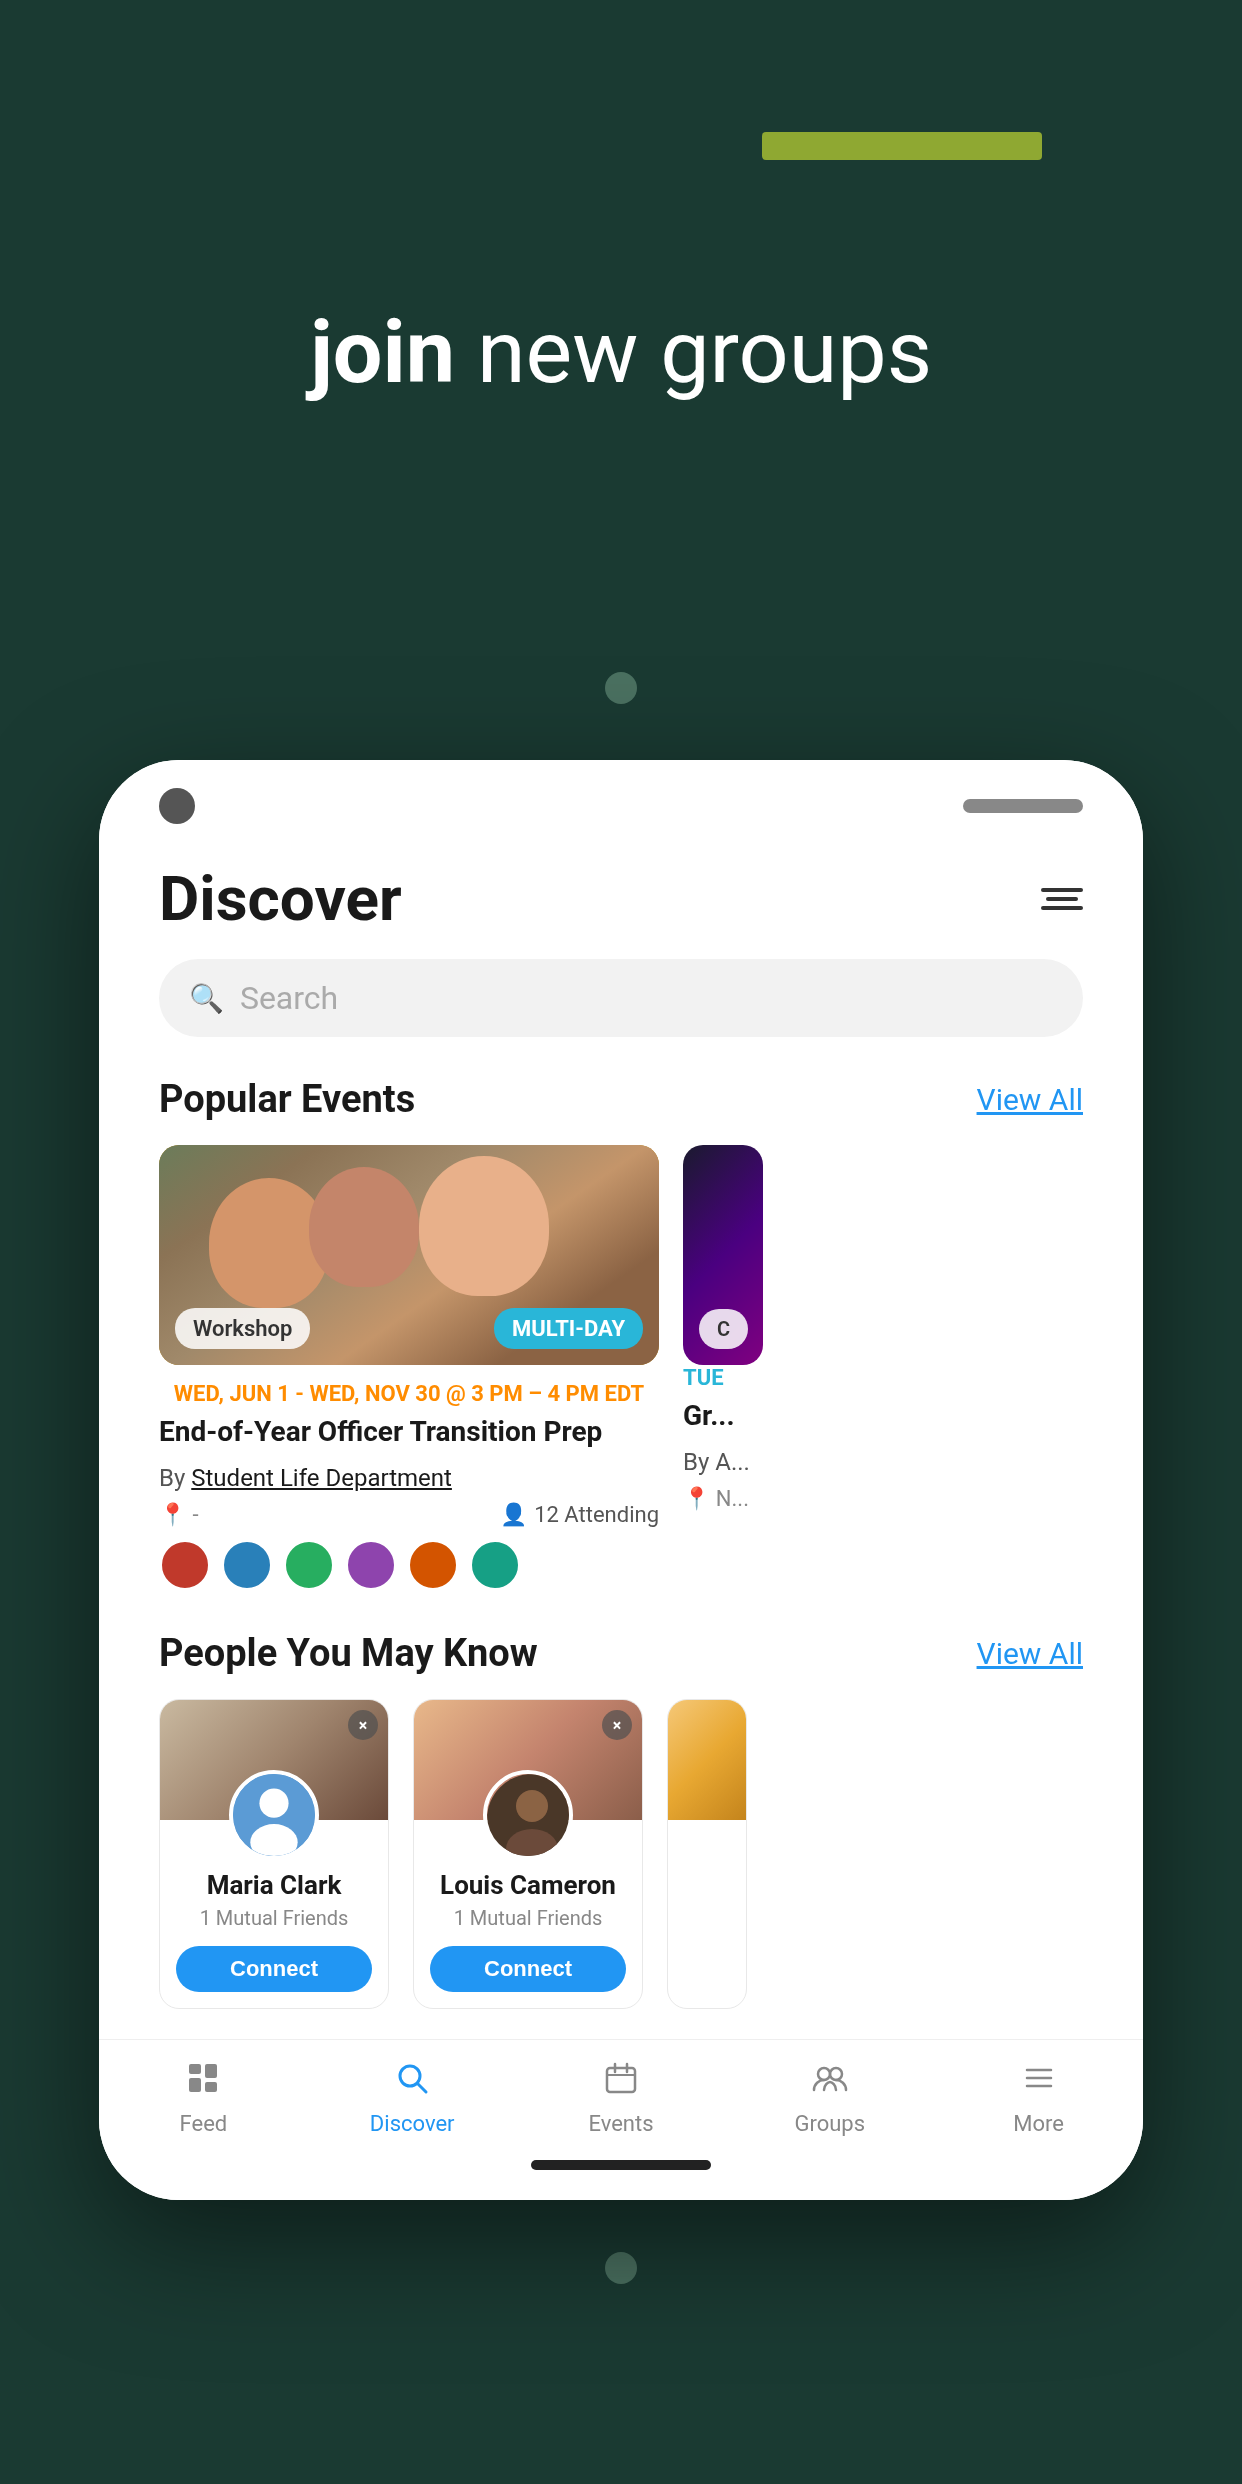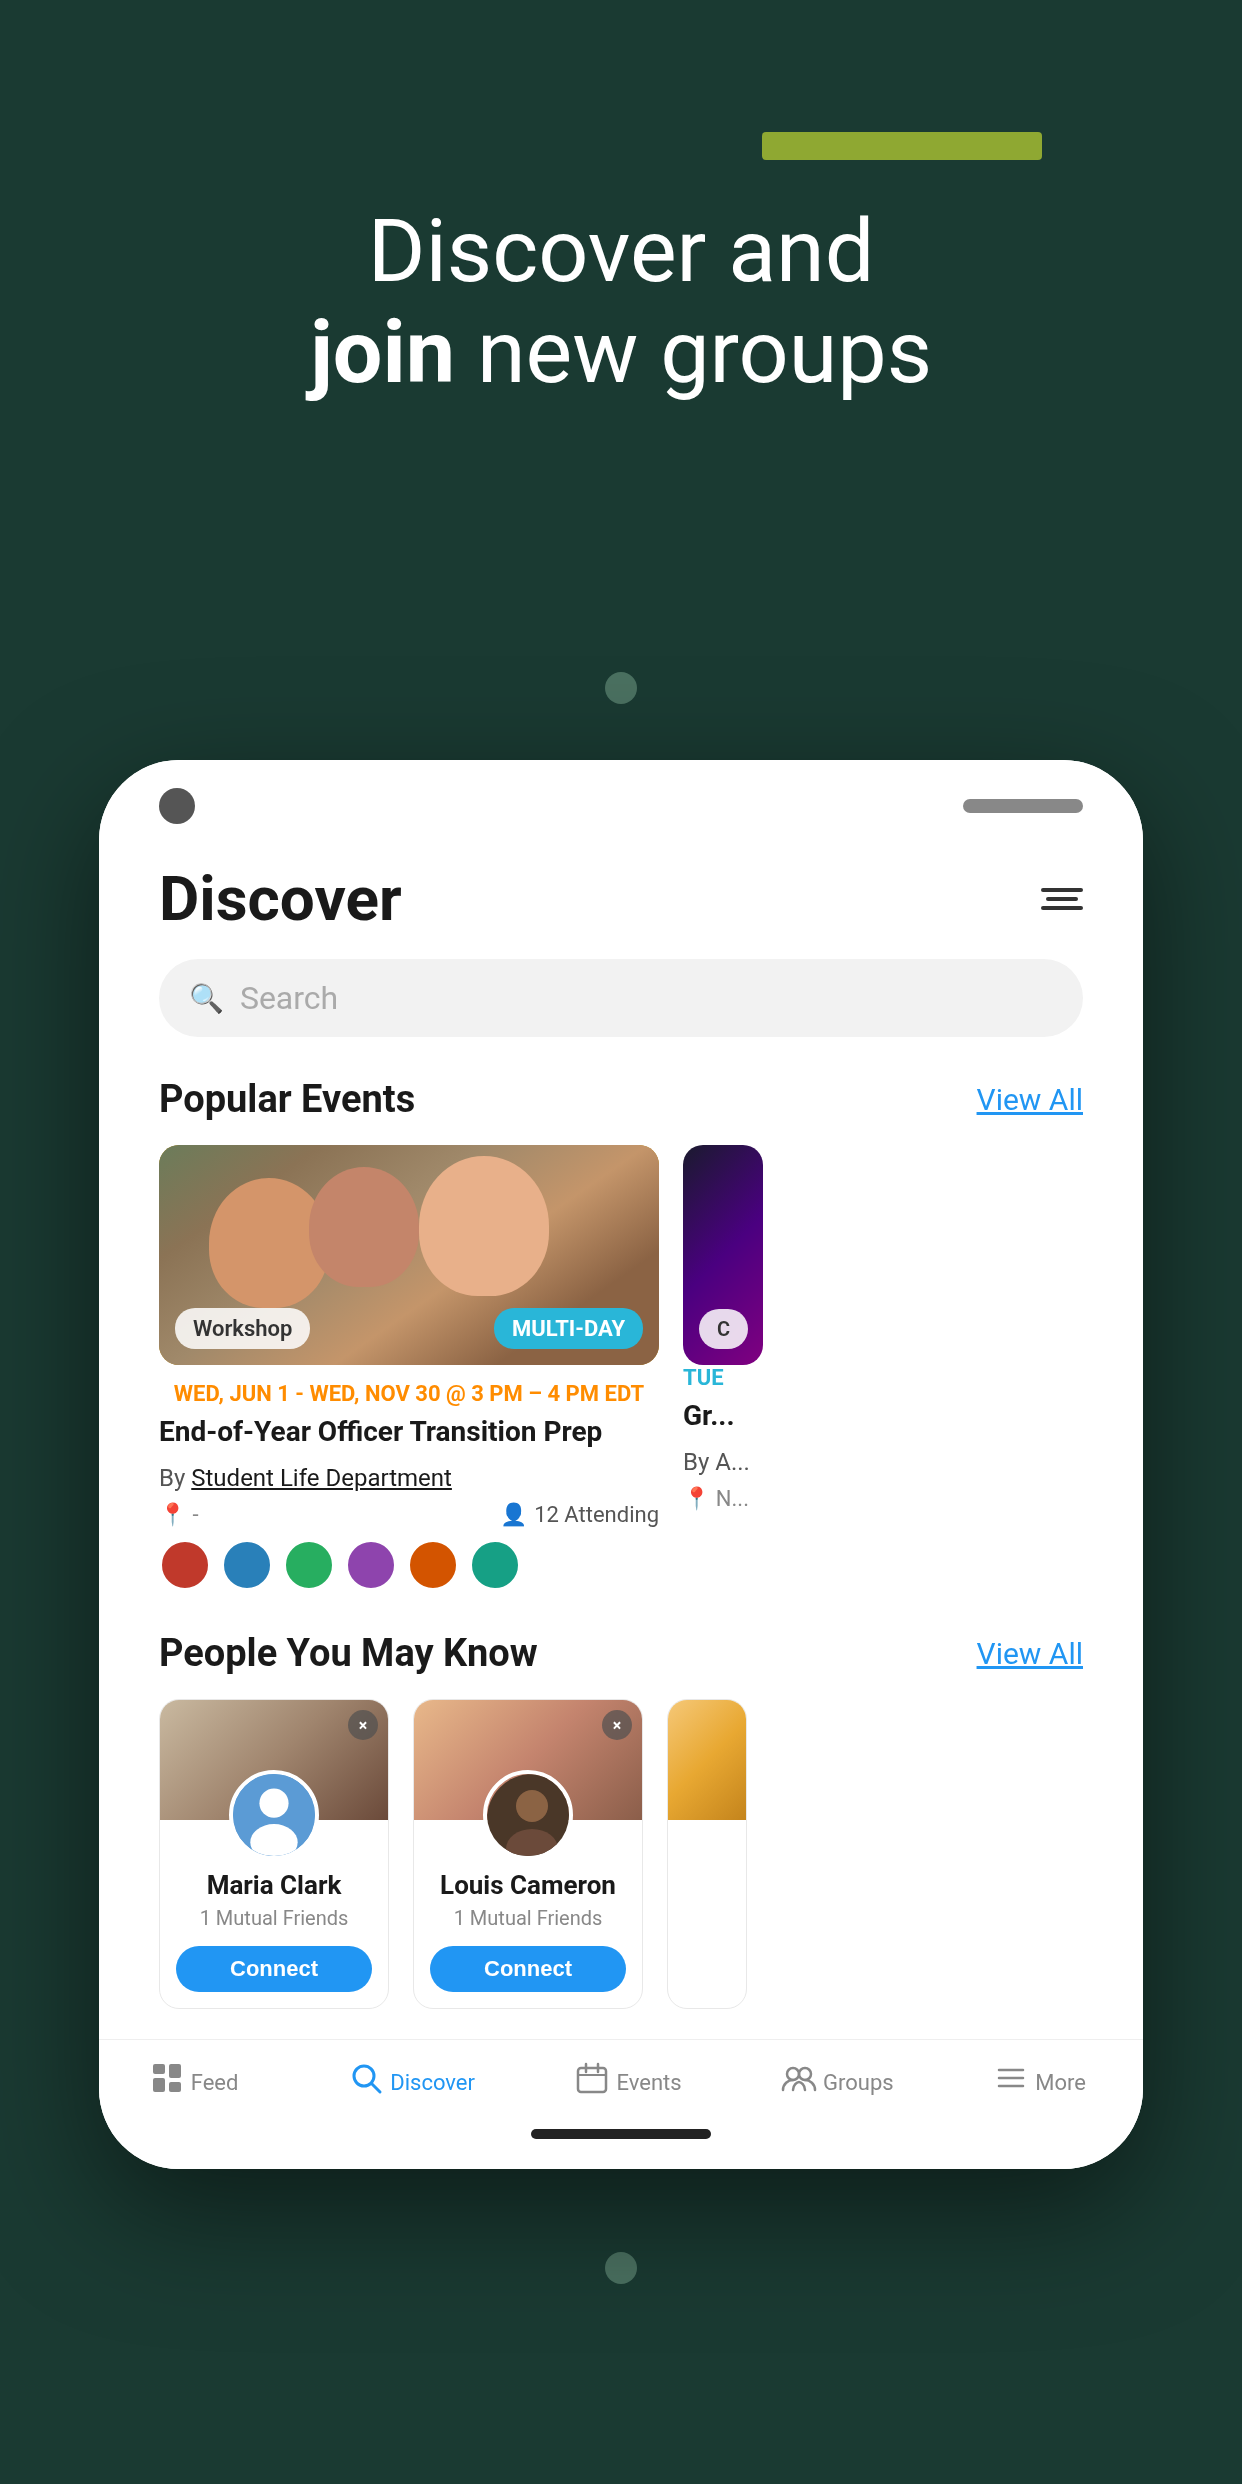--- a/index.html
+++ b/index.html
@@ -456,21 +456,21 @@
       display: flex;
       align-items: center;
       justify-content: space-around;
       padding: 20px 0 10px;
       border-top: 1px solid #eee;
       background: white;
     }
 
     .nav-item {
       display: flex;
-      flex-direction: row;
+      flex-direction: column;
       align-items: center;
       gap: 6px;
       cursor: pointer;
       min-width: 100px;
     }
 
     .nav-icon {
       font-size: 36px;
     }
 
@@ -579,21 +579,21 @@
 </head>
 <body>
 
 <div class="bg-accent-bar"></div>
 <div class="bg-dot-center"></div>
 <div class="bg-dot-left"></div>
 <div class="bg-dot-bottom"></div>
 
 <div class="hero-text">
   <div class="hero-title">
-    <span>Discover and</span><br>
+    <br>
     <strong>join</strong><span> new groups</span>
   </div>
 </div>
 
 <div class="phone-container">
   <div class="phone">
 
     <div class="phone-top">
       <div class="phone-camera"></div>
       <div class="phone-speaker"></div>

